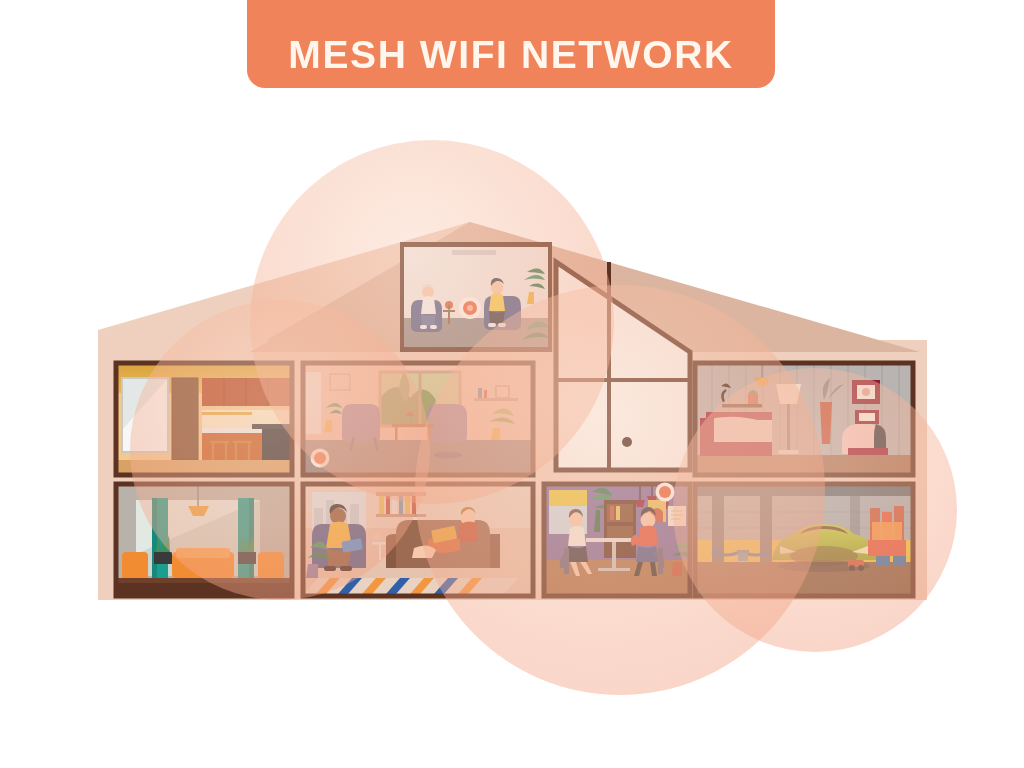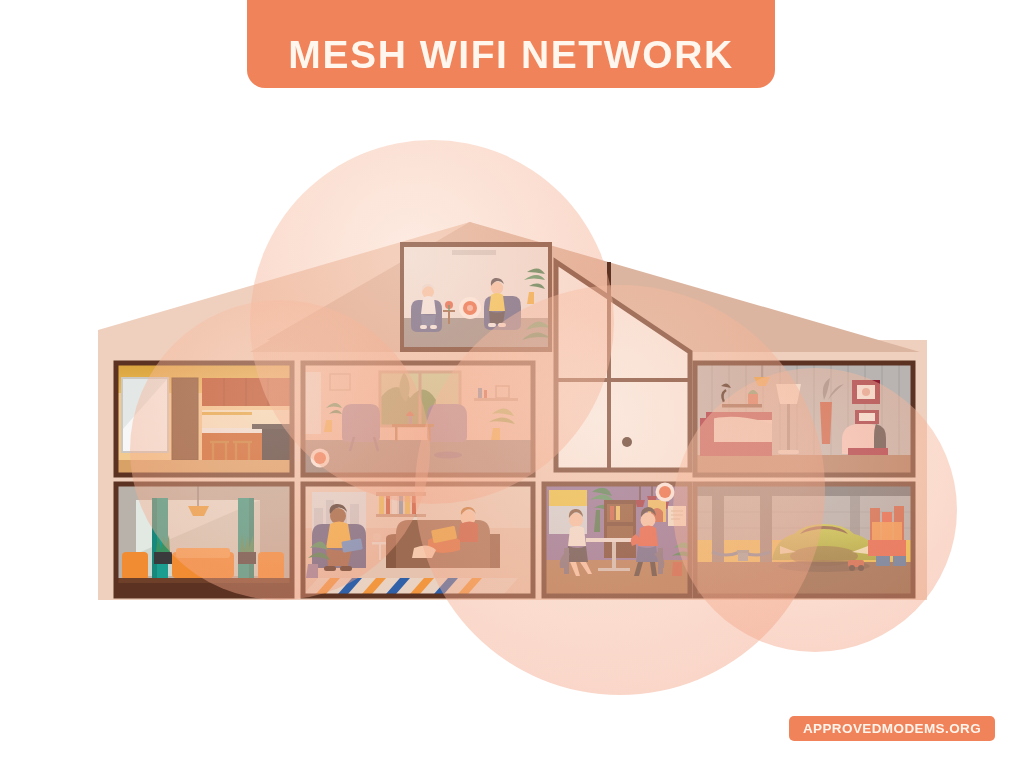--- a/index.html
+++ b/index.html
@@ -525,17 +525,14 @@
         <circle cx="815" cy="510" r="142" fill="url(#covGrad)" opacity="0.45"></circle>
         <circle cx="620" cy="490" r="205" fill="url(#covGrad)" opacity="0.45"></circle>
       </g>
     </svg>
   </div>
 
   <div id="title-banner">
     <span id="title-text">MESH WIFI NETWORK</span>
   </div>
 
-  <div id="watermark">
-    <span id="watermark-text">APPROVEDMODEMS.ORG</span>
-  </div>
 
 </div>
 
 </body></html>

